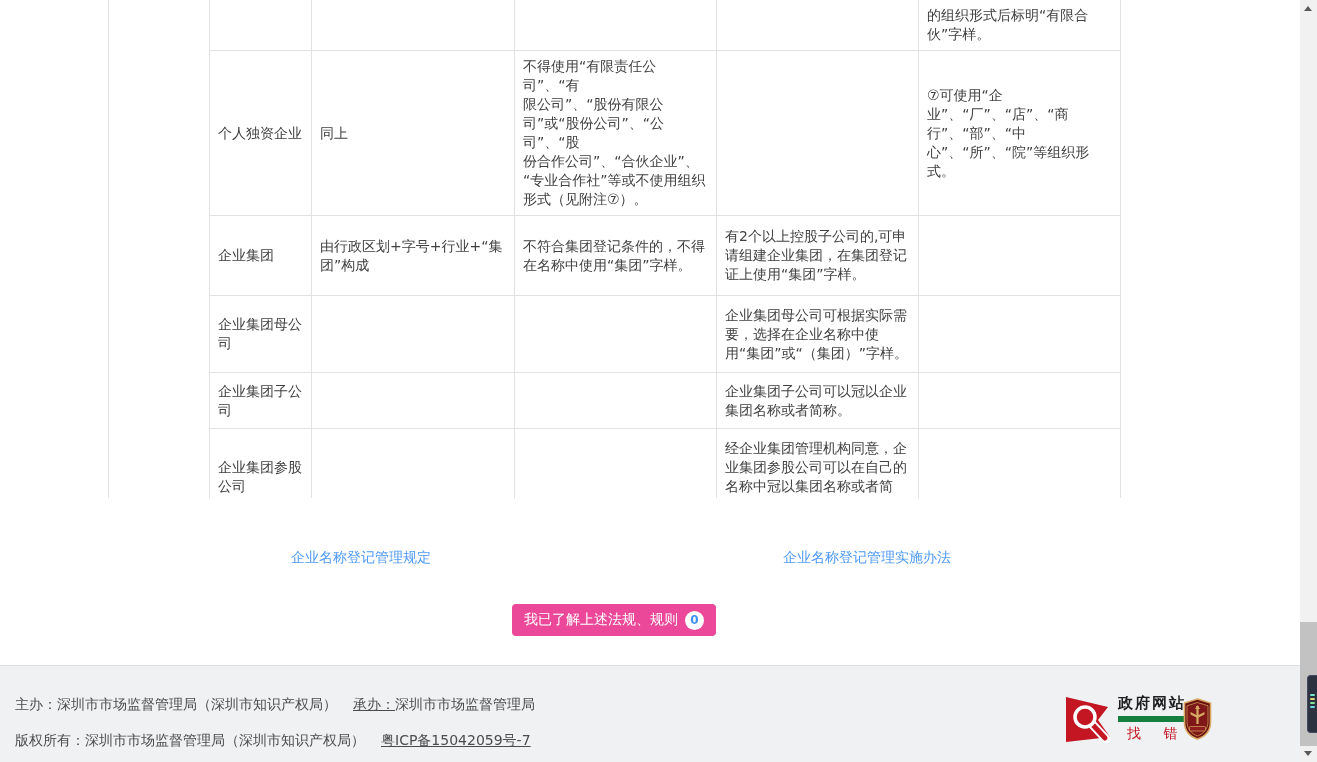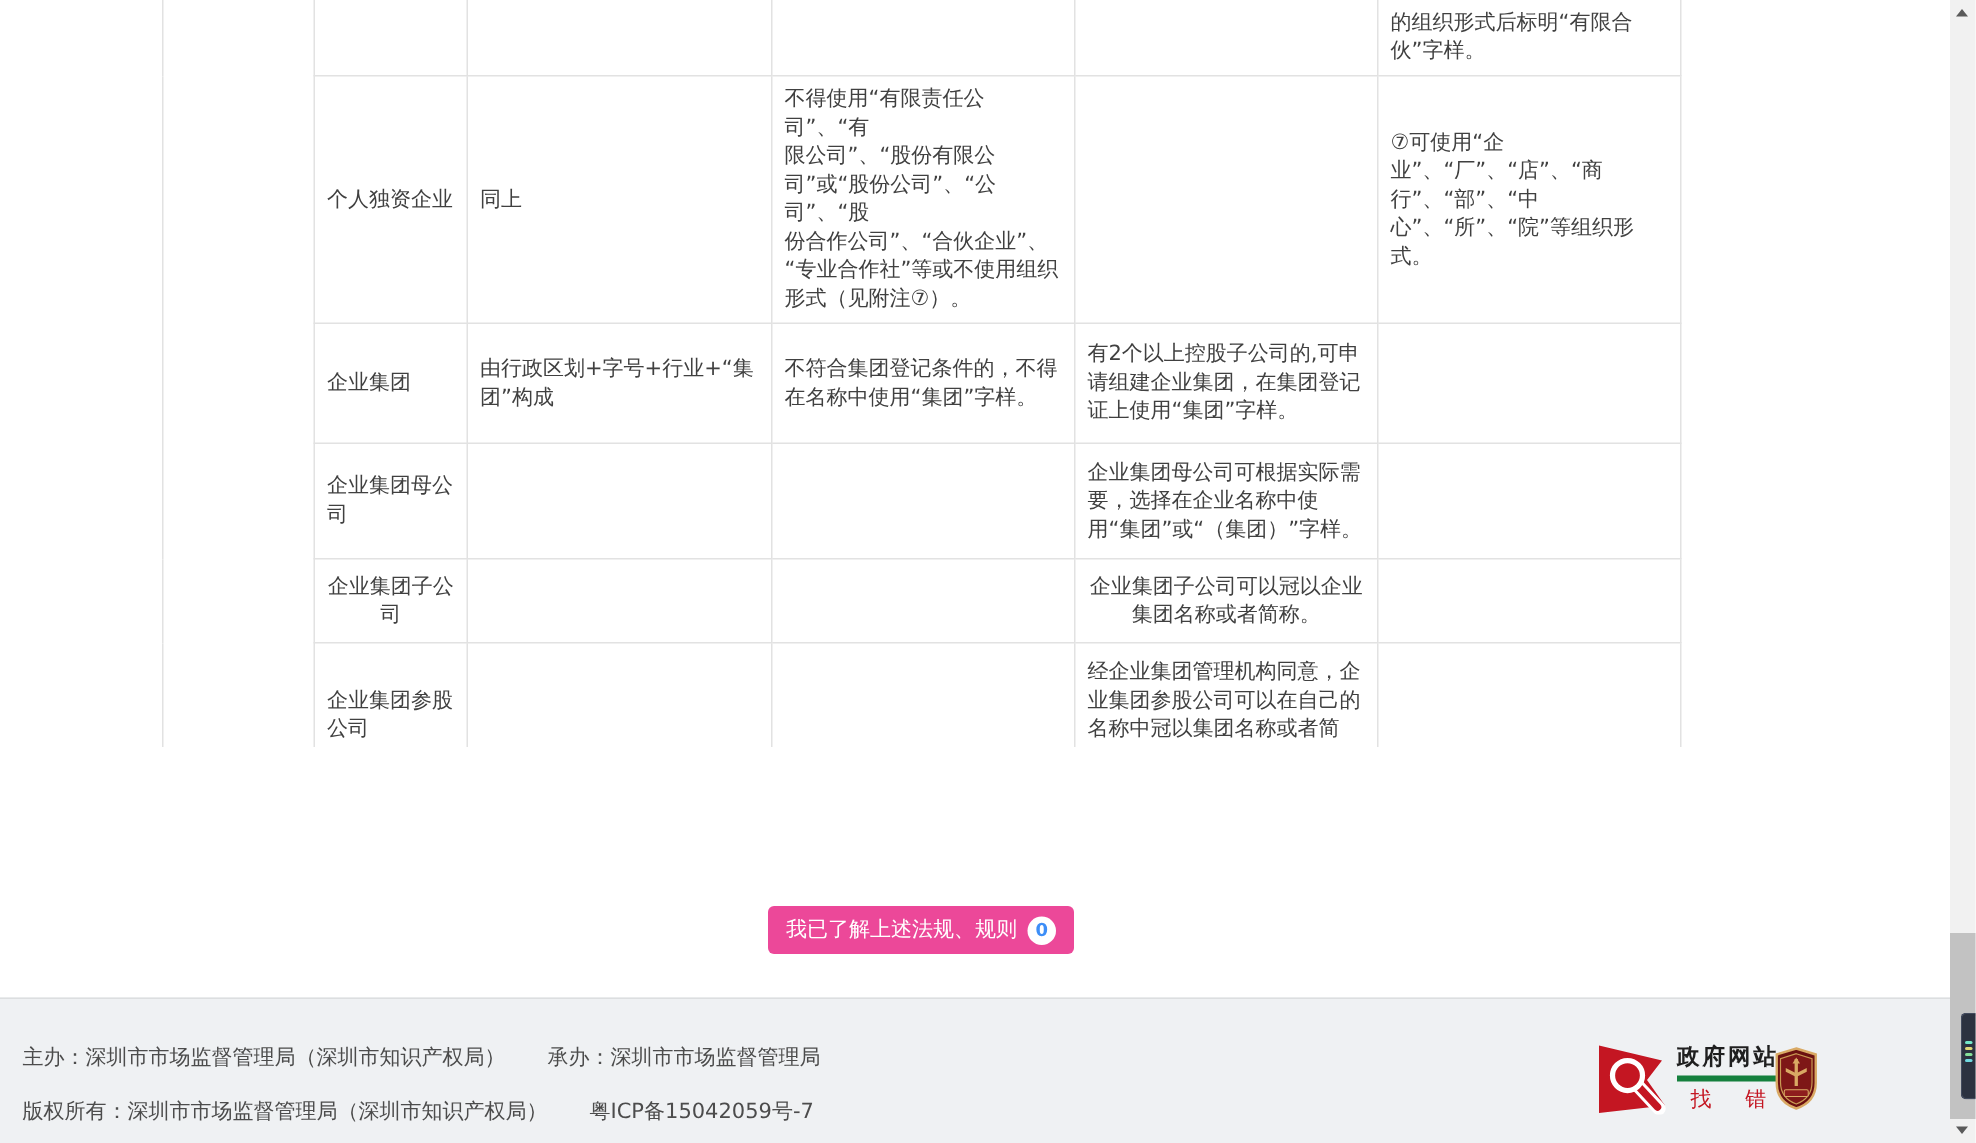--- a/index.html
+++ b/index.html
@@ -11,21 +11,21 @@
 
   
   .table-wrap{position:absolute;left:108px;top:0;width:1014px;height:498px;overflow:hidden;}
   table.rules{border-collapse:collapse;table-layout:fixed;width:1012px;margin-top:-1px;}
   table.rules td{
     border:1px solid #e2e2e2;font-size:14px;line-height:19px;color:#404040;
     padding:6px 8px;vertical-align:middle;white-space:pre-line;word-break:break-all;
     background:#ffffff;
   }
   tr.r0{height:50px;} tr.r1{height:138px;} tr.r2{height:80px;}
-  tr.r3{height:77px;} tr.r4{height:56px;text-align:center;}  tr.r5{height:96px;}
+  tr.r3{height:77px;} tr.r4{height:56px;}  tr.r5{height:96px;}
   col.c0{width:101px;} col.c1{width:102px;} col.c2{width:203px;}
   col.c3{width:202px;} col.c4{width:202px;} col.c5{width:202px;}
 
   
   .links{position:absolute;left:108px;top:549px;width:1012px;height:20px;}
   .links a{color:#4e9af5;font-size:14px;text-decoration:none;cursor:pointer;}
   .link-left{position:absolute;left:25%;transform:translateX(-50%);white-space:nowrap;}
   .link-right{position:absolute;left:75%;transform:translateX(-50%);white-space:nowrap;}
 
   
@@ -40,27 +40,27 @@
     font-size:12px;font-weight:bold;display:flex;align-items:center;justify-content:center;
   }
 
   
   .footer{
     position:absolute;left:0;top:665px;width:1300px;height:97px;
     background:#eff1f3;border-top:1px solid #dcdee0;box-sizing:border-box;
   }
   .footer-line{position:absolute;left:15px;font-size:14px;color:#4c4c4c;white-space:nowrap;}
   .fl1{top:30px;} .fl2{top:66px;}
-  .fseg2{margin-left:28px;}
+  .fseg2{margin-left:16px;text-decoration:underline;}
 
   
   .err-logo{position:absolute;left:1065px;top:694px;width:114px;height:49px;display:flex;cursor:pointer;}
   .err-mark{width:46px;height:49px;flex:0 0 auto;}
   .err-text{margin-left:7px;display:flex;flex-direction:column;justify-content:center;}
-  .err-title{font-size:15px;font-weight:bold;color:#1f1f1f;letter-spacing:2px;padding-bottom:3px;border-bottom:4px solid #15803d;white-space:nowrap;}
+  .err-title{font-size:15px;font-weight:bold;color:#1f1f1f;letter-spacing:2px;padding-bottom:3px;border-bottom:6px solid #15803d;white-space:nowrap;}
   .err-sub{font-size:14px;font-weight:normal;color:#c41622;letter-spacing:9px;margin-top:3px;text-align:center;text-indent:9px;white-space:nowrap;}
 
   
   .gov-badge{position:absolute;left:1183px;top:698px;width:29px;height:42px;cursor:pointer;}
 
   
   .scrollbar{position:absolute;left:1300px;top:0;width:17px;height:762px;background:#f1f1f1;}
   .sb-btn{position:absolute;left:0;width:17px;height:17px;cursor:pointer;}
   .sb-up{top:0;} .sb-down{bottom:0;}
   .sb-up::after,.sb-down::after{content:"";position:absolute;left:4px;border-left:4.5px solid transparent;border-right:4.5px solid transparent;}
@@ -156,20 +156,24 @@
         <td>经企业集团管理机构同意，企
 业集团参股公司可以在自己的
 名称中冠以集团名称或者简
 称。</td>
         <td></td>
       </tr>
     </tbody>
       </table>
   </div>
 
+  <div class="links">
+    <a class="link-left" href="#">企业名称登记管理规定</a>
+    <a class="link-right" href="#">企业名称登记管理实施办法</a>
+  </div>
 
   <button class="confirm-btn">
     <span>我已了解上述法规、规则</span>
     <span class="count-badge">0</span>
   </button>
 
   <div class="footer">
     <div class="footer-line fl1">
       <span>主办：</span><span>深圳市市场监督管理局（深圳市知识产权局）</span><span class="fseg2">承办：</span><span>深圳市市场监督管理局</span>
     </div>

